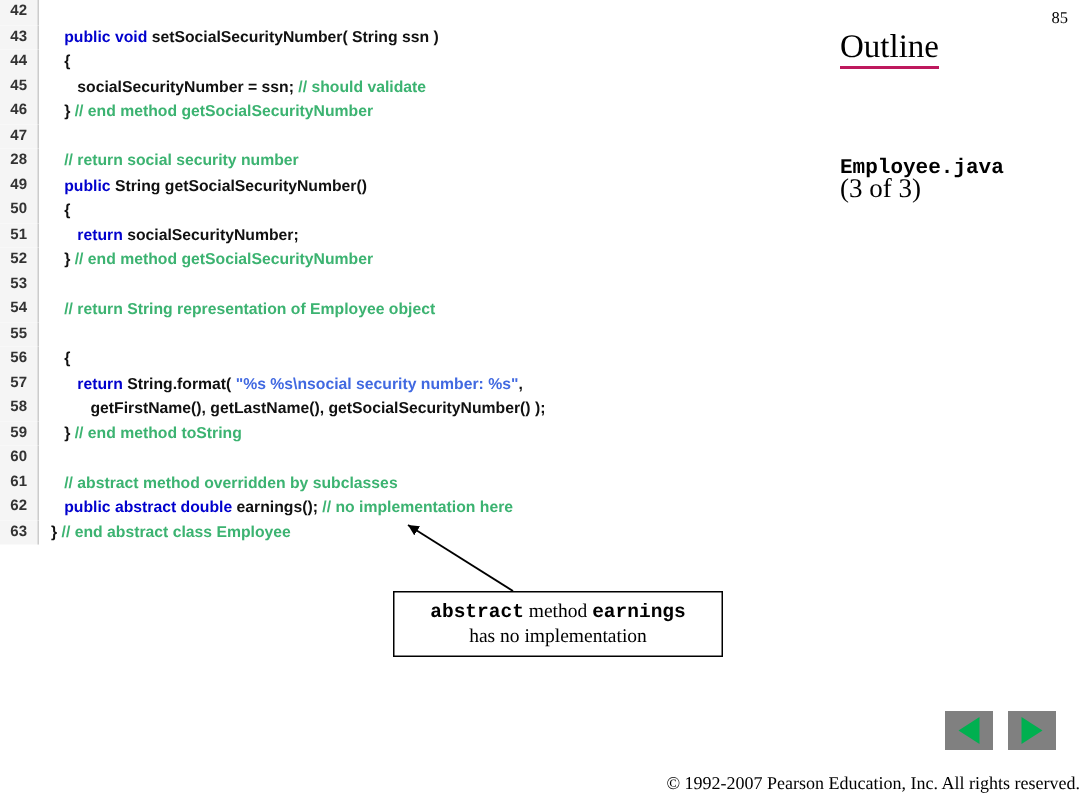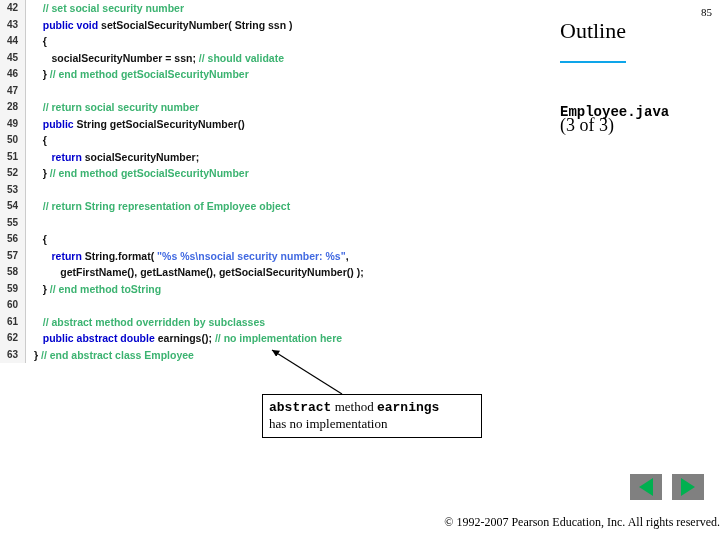--- a/index.html
+++ b/index.html
@@ -46,23 +46,23 @@
   .st { color: #4169e1; } 
   
   .outline-box {
     position: absolute;
     left: 560px;
     top: 18px;
     font-family: Georgia, "Times New Roman", serif;
   }
   .outline-title {
     font-size: 22px;
-    border-bottom: 2px solid #0ea5e9;
+    border-bottom: 2px solid #be185d;
     display: inline-block;
-    padding-bottom: 17px;
+    padding-bottom: 0;
   }
   .page-num {
     position: absolute;
     right: 8px;
     top: 6px;
     font-size: 11px;
     font-family: Georgia, serif;
   }
   .filename {
     position: absolute;
@@ -79,20 +79,21 @@
     font-family: Georgia, serif;
     font-size: 18px;
   }
   .callout {
     position: absolute;
     left: 262px;
     top: 394px;
     width: 220px;
     border: 1px solid #000;
     background: #fff;
+    text-align: center;
     font-family: Georgia, "Times New Roman", serif;
     font-size: 13px;
     padding: 4px 6px;
     line-height: 1.25;
   }
   .callout .mono { font-family: "Courier New", monospace; font-weight: bold; }
   .arrow-svg {
     position: absolute;
     left: 262px;
     top: 346px;
@@ -134,21 +135,21 @@
     bottom: 10px;
     font-family: Georgia, "Times New Roman", serif;
     font-size: 12px;
     text-align: left;
   }
 </style>
 </head>
 <body>
 
 <div class="code-panel" id="code-panel">
-    <div class="code-line"><span class="lineno">42</span><span class="linecontent"><span class="pl">   </span><span class="cm">// set social security number</span></span></div>
+    <div class="code-line"><span class="lineno">42</span><span class="linecontent"><span class="pl">   </span></span></div>
     <div class="code-line"><span class="lineno">43</span><span class="linecontent"><span class="pl">   </span><span class="kw">public void</span><span class="pl"> setSocialSecurityNumber( String ssn )</span></span></div>
     <div class="code-line"><span class="lineno">44</span><span class="linecontent"><span class="pl">   {</span></span></div>
     <div class="code-line"><span class="lineno">45</span><span class="linecontent"><span class="pl">      socialSecurityNumber = ssn; </span><span class="cm">// should validate</span></span></div>
     <div class="code-line"><span class="lineno">46</span><span class="linecontent"><span class="pl">   } </span><span class="cm">// end method getSocialSecurityNumber</span></span></div>
     <div class="code-line"><span class="lineno">47</span><span class="linecontent"><span class="pl"></span></span></div>
     <div class="code-line"><span class="lineno">28</span><span class="linecontent"><span class="pl">   </span><span class="cm">// return social security number</span></span></div>
     <div class="code-line"><span class="lineno">49</span><span class="linecontent"><span class="pl">   </span><span class="kw">public</span><span class="pl"> String getSocialSecurityNumber()</span></span></div>
     <div class="code-line"><span class="lineno">50</span><span class="linecontent"><span class="pl">   {</span></span></div>
     <div class="code-line"><span class="lineno">51</span><span class="linecontent"><span class="pl">      </span><span class="kw">return</span><span class="pl"> socialSecurityNumber;</span></span></div>
     <div class="code-line"><span class="lineno">52</span><span class="linecontent"><span class="pl">   } </span><span class="cm">// end method getSocialSecurityNumber</span></span></div>

